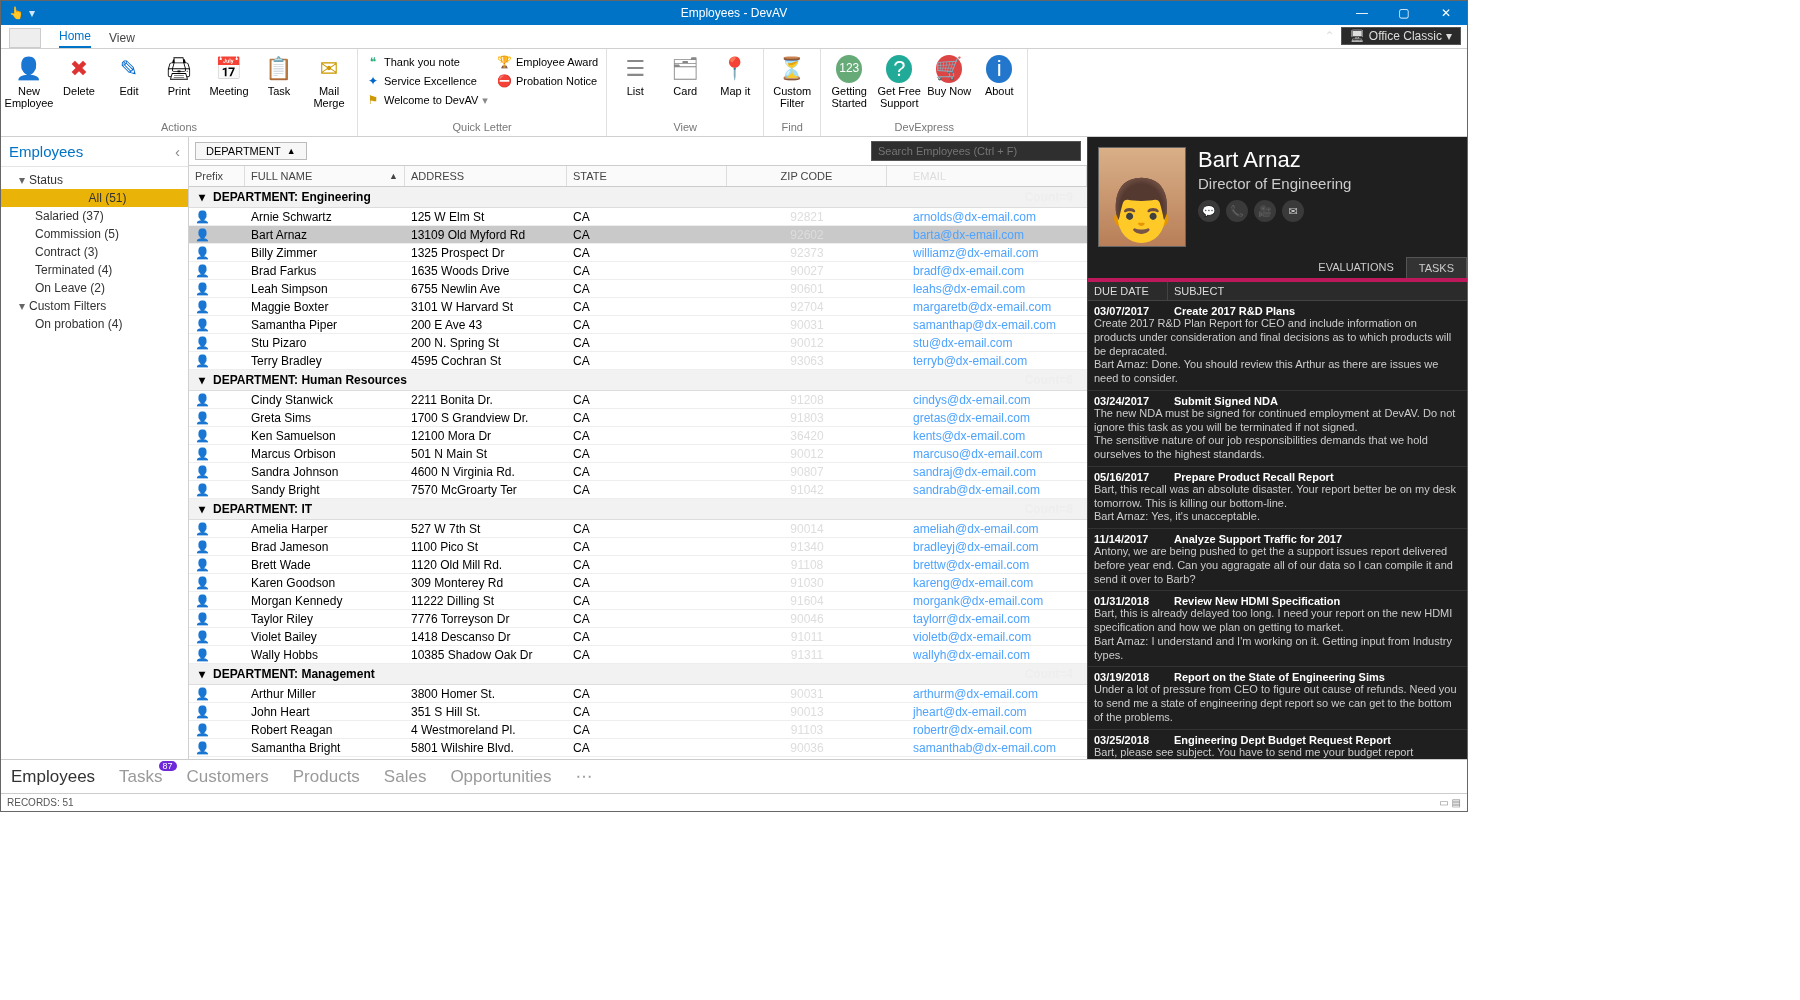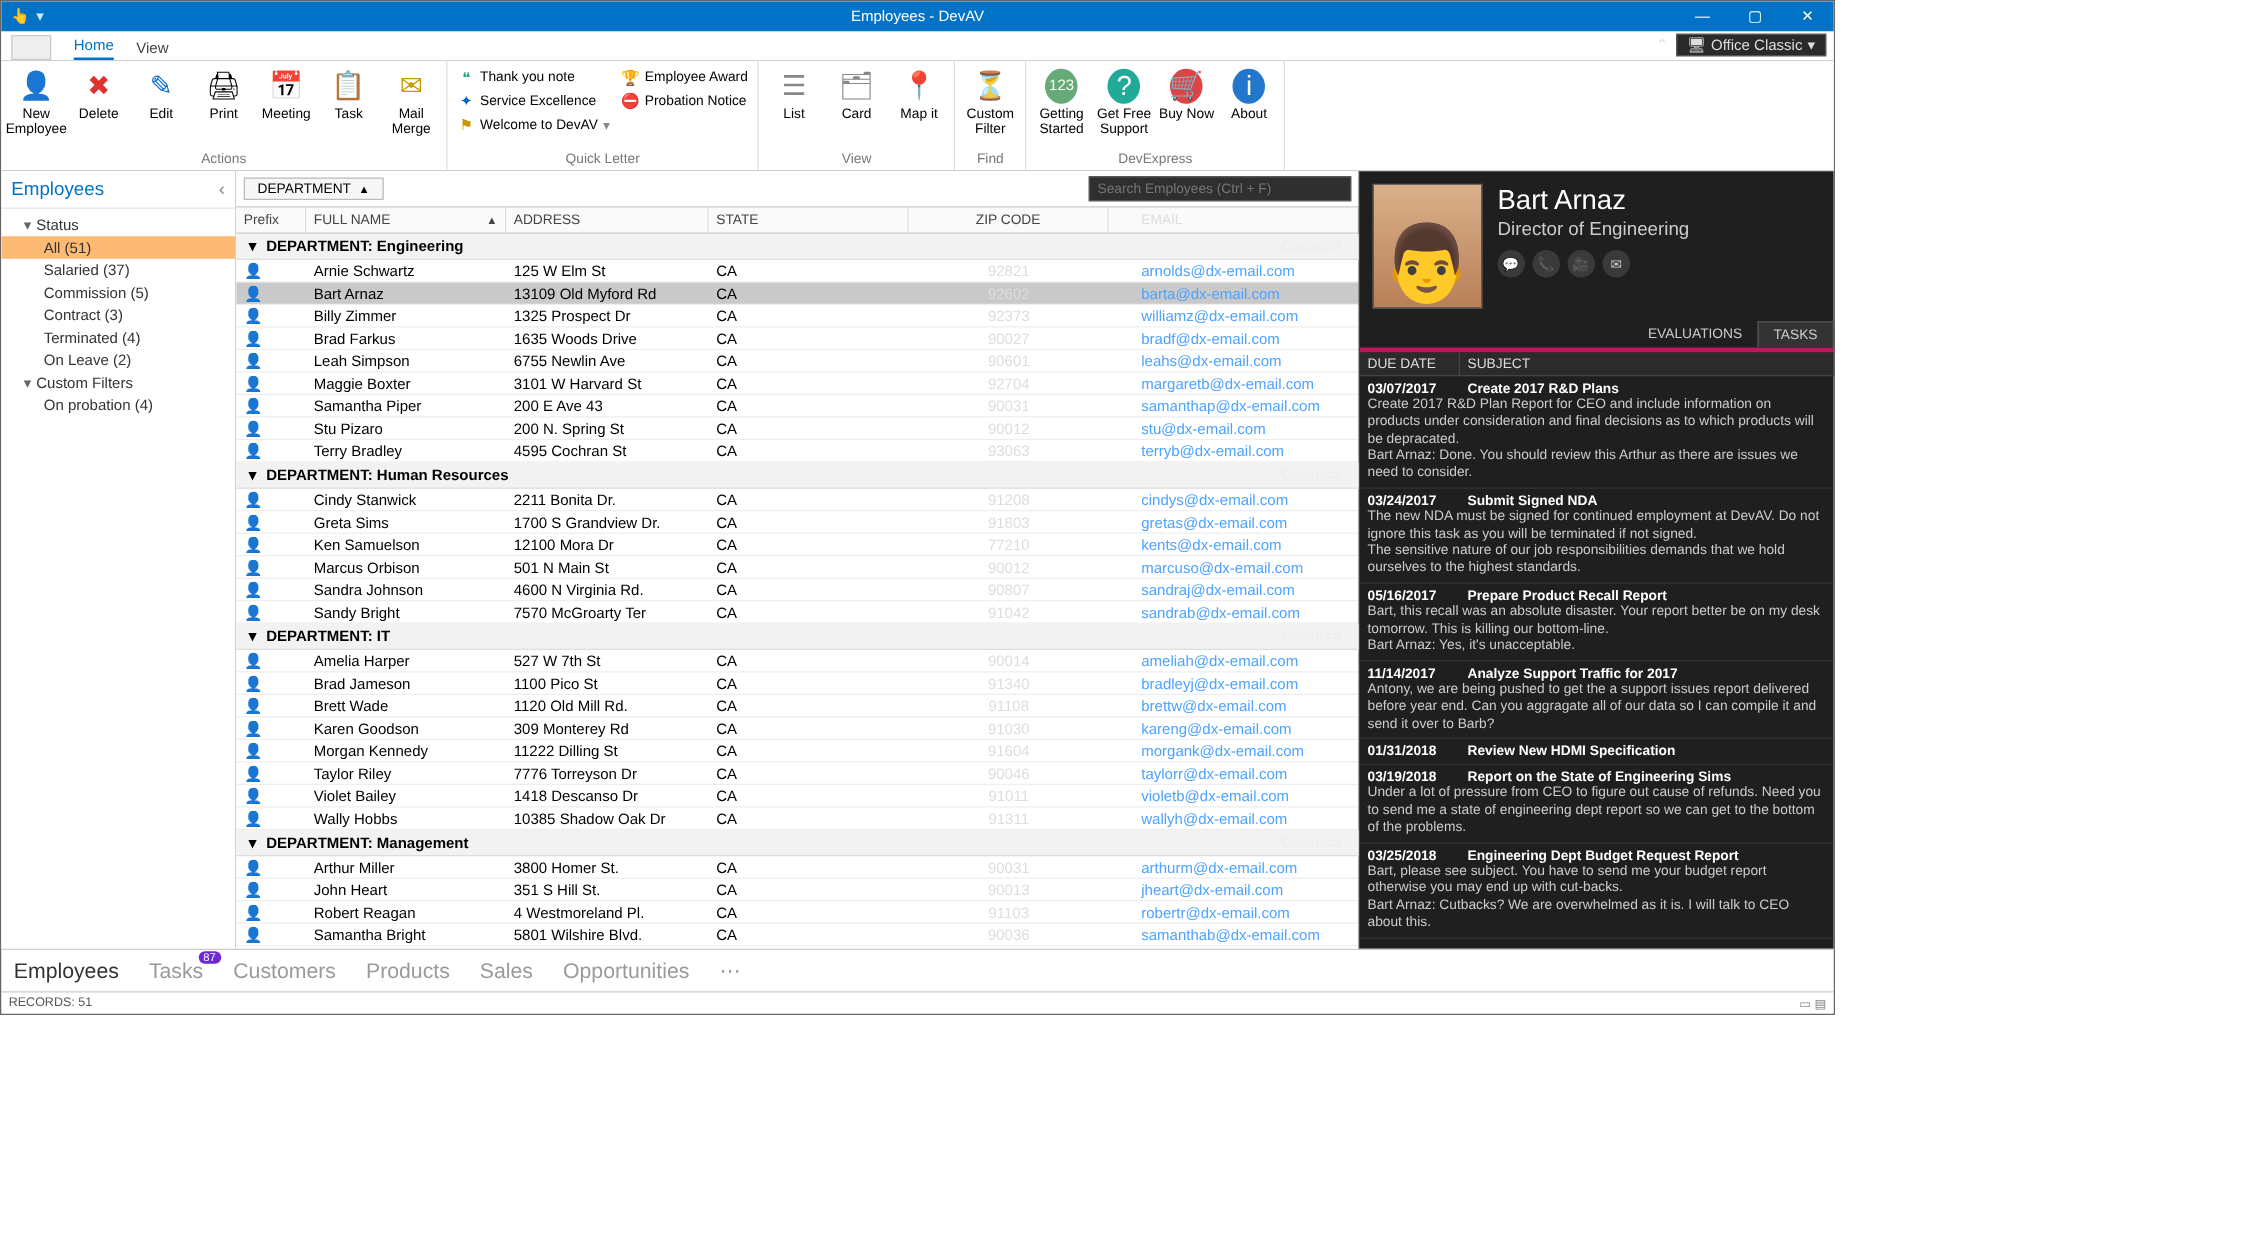--- a/index.html
+++ b/index.html
@@ -24,21 +24,21 @@
 .smallbtn { display:flex; align-items:center; gap:4px; padding:2px 4px; font-size:11px; cursor:pointer; white-space:nowrap; }
 .smallbtn .ic { width:14px; height:14px; display:inline-flex; align-items:center; justify-content:center; font-size:12px; }
 .ribbon .right { position:absolute; right:6px; top:-22px; display:flex; align-items:center; gap:6px; color:#ddd; font-size:12px; }
 .ribbon .right .themebox { border:1px solid #555; background:#2a2a2a; padding:1px 8px; display:flex; align-items:center; gap:4px; }
 .content { display:flex; height:calc(100% - 24px - 24px - 88px - 34px - 18px); position:relative; }
 .nav { width:188px; border-right:1px solid #d0d0d0; background:#fff; }
 .nav .hdr { padding:6px 8px; font-size:15px; color:#0173c7; display:flex; justify-content:space-between; border-bottom:1px solid #e5e5e5; }
 .nav .tree { padding:4px 0; }
 .nav .node { padding:2px 8px 2px 18px; font-size:12px; color:#333; cursor:pointer; }
 .nav .node.l2 { padding-left:34px; }
-.nav .node.sel { background:#fdba74; }
+.nav .node.sel { background:#eab308;text-align:center; }
 .nav .node .caret { display:inline-block; width:10px; color:#666; }
 .grid { flex:1; display:flex; flex-direction:column; background:#fff; min-width:0; }
 .grid .gtop { padding:4px 6px; display:flex; justify-content:space-between; align-items:center; }
 .grid .grp { border:1px solid #bbb; padding:2px 10px; font-size:11px; background:#f7f7f7; display:inline-flex; align-items:center; gap:6px; }
 .grid .search { width:210px; }
 .grid .search input { width:100%; background:#2f2f2f; border:1px solid #555; color:#bbb; padding:3px 6px; font-size:11px; }
 .grid .cols { display:flex; border-top:1px solid #ccc; border-bottom:1px solid #ccc; background:#fafafa; font-size:11px; color:#444; }
 .grid .cols .c { padding:4px 6px; border-right:1px solid #ddd; }
 .c-pre{width:56px;} .c-name{width:160px; display:flex; align-items:center; justify-content:space-between;} .c-addr{width:162px;} .c-st{width:160px;} .c-zip{width:160px; text-align:center;} .c-em{flex:1;margin-left:20px;}
 .grid .body { flex:1; overflow:auto; font-size:12px; }
@@ -365,21 +365,21 @@
           <div class="c c-addr">1700 S Grandview Dr.</div>
           <div class="c c-st">CA</div>
           <div class="c c-zip">91803</div>
           <div class="c c-em"><a>gretas@dx-email.com</a></div>
         </div>
         <div class="grow">
           <div class="c c-pre"><span class="pfx" style="color:#2673c8;">👤</span></div>
           <div class="c c-name">Ken Samuelson</div>
           <div class="c c-addr">12100 Mora Dr</div>
           <div class="c c-st">CA</div>
-          <div class="c c-zip">77210</div>
+          <div class="c c-zip">36420</div>
           <div class="c c-em"><a>kents@dx-email.com</a></div>
         </div>
         <div class="grow">
           <div class="c c-pre"><span class="pfx" style="color:#2673c8;">👤</span></div>
           <div class="c c-name">Marcus Orbison</div>
           <div class="c c-addr">501 N Main St</div>
           <div class="c c-st">CA</div>
           <div class="c c-zip">90012</div>
           <div class="c c-em"><a>marcuso@dx-email.com</a></div>
         </div>
@@ -557,20 +557,21 @@
             <span class="d">11/14/2017</span>
             <span>Analyze Support Traffic for 2017</span>
           </div>
           <div class="b">Antony, we are being pushed to get the a support issues report delivered before year end. Can you aggragate all of our data so I can compile it and send it over to Barb?</div>
         </div>
         <div class="task">
           <div class="th">
             <span class="d">01/31/2018</span>
             <span>Review New HDMI Specification</span>
           </div>
+          <div class="b">Bart, this is already delayed too long. I need your report on the new HDMI specification and how we plan on getting to market.<br>Bart Arnaz: I understand and I'm working on it. Getting input from Industry types.</div>
         </div>
         <div class="task">
           <div class="th">
             <span class="d">03/19/2018</span>
             <span>Report on the State of Engineering Sims</span>
           </div>
           <div class="b">Under a lot of pressure from CEO to figure out cause of refunds. Need you to send me a state of engineering dept report so we can get to the bottom of the problems.</div>
         </div>
         <div class="task">
           <div class="th">

